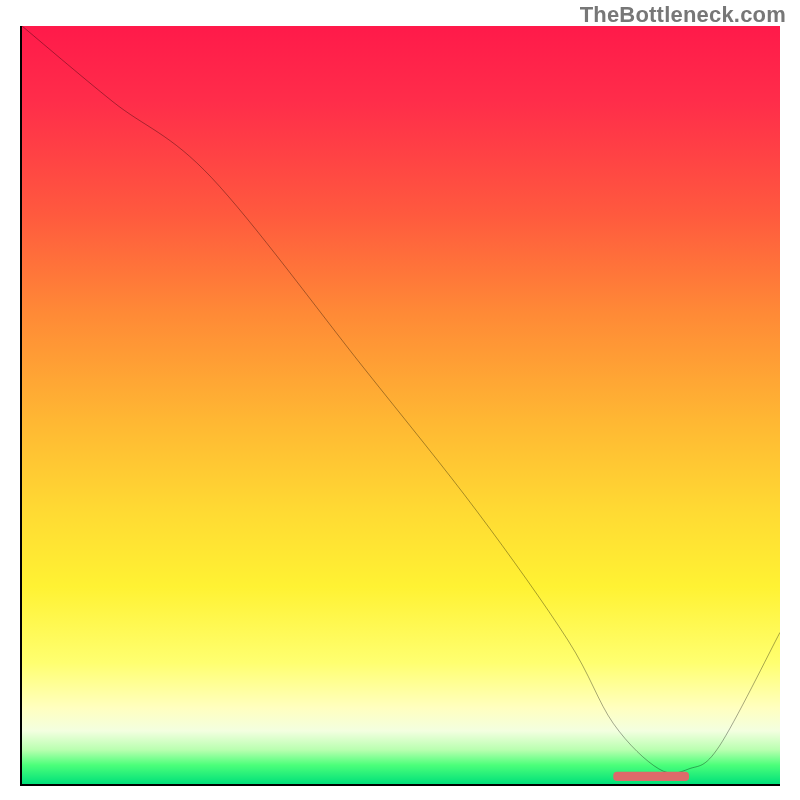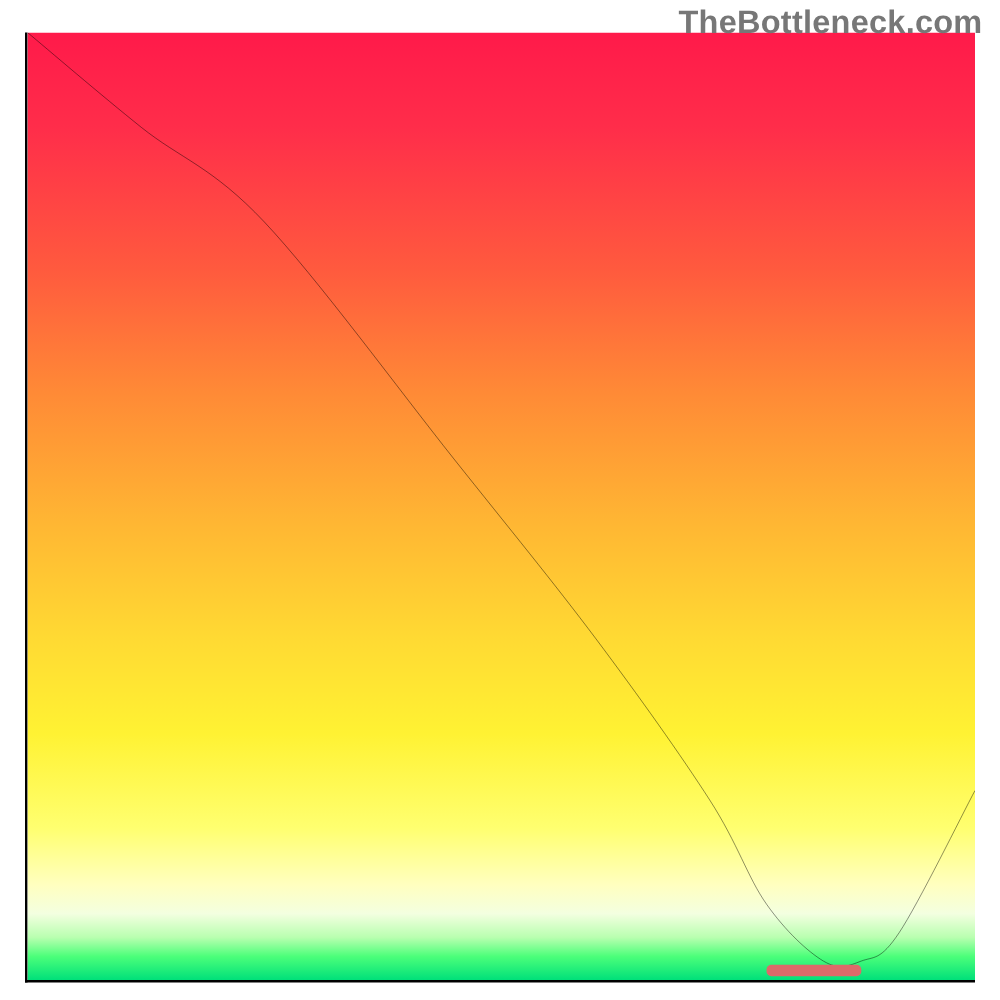--- a/index.html
+++ b/index.html
@@ -14,21 +14,21 @@
   .outer {
     position: relative;
     width: 800px;
     height: 800px;
     background: #ffffff;
   }
   .watermark {
     position: absolute;
     top: 2px;
     right: 14px;
-    font-size: 26px;
+    font-size: 22px;
     font-weight: 600;
     color: #777;
     letter-spacing: 0.2px;
     z-index: 5;
   }
   .plot {
     position: absolute;
     left: 20px;
     top: 26px;
     width: 760px;

